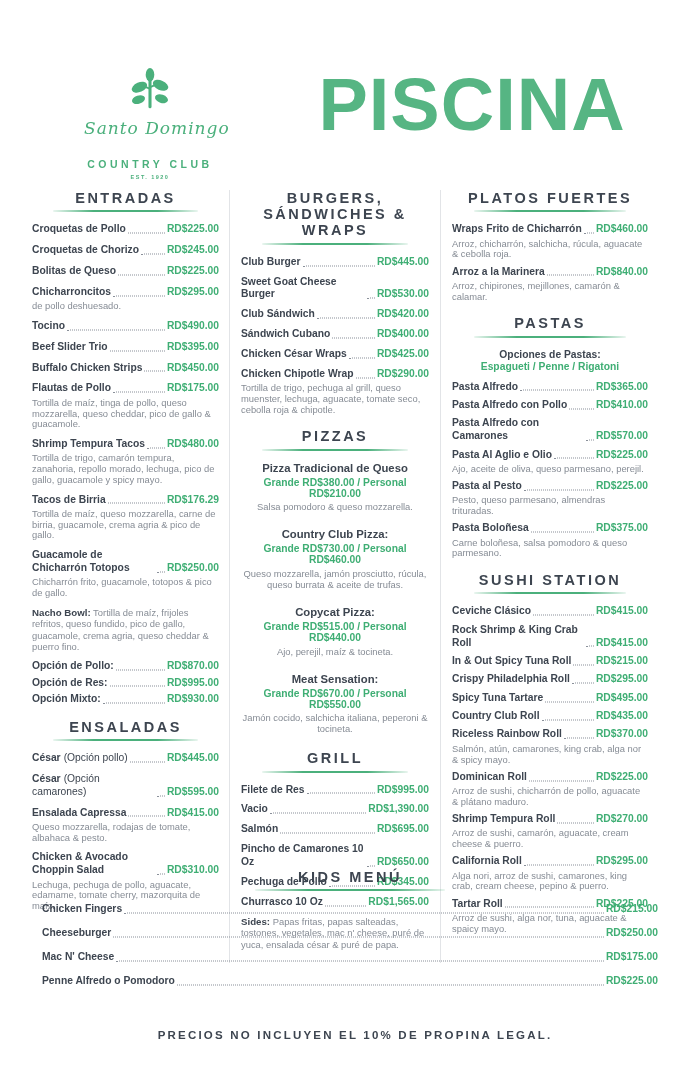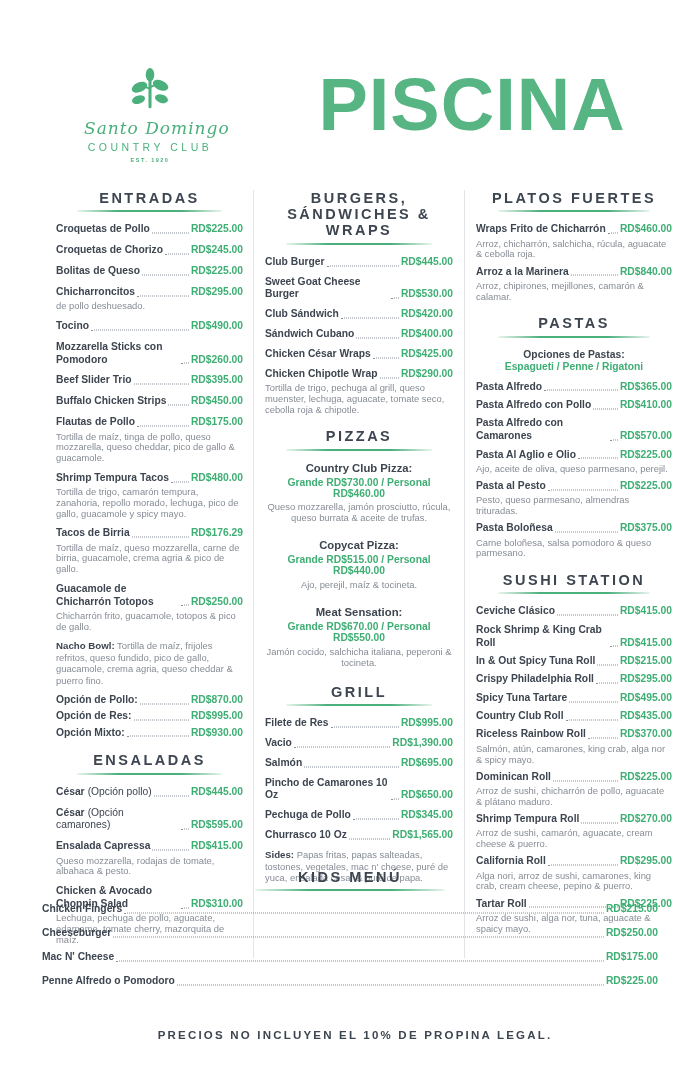--- a/index.html
+++ b/index.html
@@ -8,30 +8,30 @@
     width: 699px; height: 1080px; overflow: hidden;
     font-family: "Liberation Sans", "DejaVu Sans", sans-serif;
     color: #3D4550;
   }
   .page { position: relative; width: 699px; height: 1080px; background: #fff; }
 
   
   .logo { position: absolute; left: 84px; top: 68px; width: 132px; text-align: center; color: #4BB07C; }
   .logo svg { display: block; margin: 0 auto 2px; }
   .logo-script { font-family: "DejaVu Serif", serif; font-style: italic; font-size: 17px; letter-spacing: 1px; white-space: nowrap; }
-  .logo-club { font-size: 10.5px; font-weight: normal; letter-spacing: 3.5px; margin-top: 3px; }
+  .logo-club { font-size: 10.5px; font-weight: bold; letter-spacing: 3.5px; margin-top: 20px; }
   .logo-est { font-size: 5.5px; font-weight: bold; letter-spacing: 1.5px; margin-top: 4px; }
   .title {
     position: absolute; left: 272px; top: 62px; width: 400px;
     text-align: center; font-size: 74px; font-weight: bold;
     letter-spacing: 1px; color: #56B583;
   }
 
   
-  .menu { position: absolute; top: 190px; left: 56px; width: 616px; display: flex; align-items: stretch; }
+  .menu { position: absolute; top: 190px; left: 32px; width: 616px; display: flex; align-items: stretch; }
   .col { min-height: 676px; }
   .col1 { width: 198px; padding-right: 10px; border-right: 1px solid #E2E4E7; --mb: 8px; }
   .col2 { width: 211px; padding: 0 11px;  border-right: 1px solid #E2E4E7; --mb: 7px; }
   .col3 { width: 207px; padding-left: 11px; --mb: 5.5px; }
 
   .sec { margin-bottom: 13px; }
   .sec-title { text-align: center; font-size: 14.5px; font-weight: bold; letter-spacing: 2.5px; color: #3D4550; line-height: 1.12; }
   .sec-rule {
     height: 2px; margin: 4px auto 11px; width: 78%; border-radius: 1px;
     background: linear-gradient(90deg, rgba(75,176,124,0.12), #4BB07C 28%, #4BB07C 72%, rgba(75,176,124,0.12));
@@ -142,28 +142,20 @@
 
     <div class="mi">
       <div class="row">
         <span class="nm"><span>Tocino</span></span>
         <span class="dots"></span>
         <span class="price">RD$490.00</span>
       </div>
 
     </div>
 
-    <div class="mi">
-      <div class="row">
-        <span class="nm"><span>Mozzarella Sticks con Pomodoro</span></span>
-        <span class="dots"></span>
-        <span class="price">RD$260.00</span>
-      </div>
-
-    </div>
 
     <div class="mi">
       <div class="row">
         <span class="nm"><span>Beef Slider Trio</span></span>
         <span class="dots"></span>
         <span class="price">RD$395.00</span>
       </div>
 
     </div>
 
@@ -339,20 +331,25 @@
         <span class="price">RD$290.00</span>
       </div>
       <div class="desc">Tortilla de trigo, pechuga al grill, queso muenster, lechuga, aguacate, tomate seco, cebolla roja &amp; chipotle.</div>
     </div>
   </div>
       </div>
       <div class="sec">
         <h2 class="sec-title">PIZZAS</h2>
         <div class="sec-rule"></div>
         <div>
+    <div class="cblock">
+      <div class="cname">Pizza Tradicional de Queso</div>
+      <div class="cprice">Grande RD$380.00  /  Personal RD$210.00</div>
+      <div class="cdesc">Salsa pomodoro &amp; queso mozzarella.</div>
+    </div>
 
     <div class="cblock">
       <div class="cname">Country Club Pizza:</div>
       <div class="cprice">Grande RD$730.00  /  Personal RD$460.00</div>
       <div class="cdesc">Queso mozzarella, jamón prosciutto, rúcula, queso burrata &amp; aceite de trufas.</div>
     </div>
 
     <div class="cblock">
       <div class="cname">Copycat Pizza:</div>
       <div class="cprice">Grande RD$515.00  /  Personal RD$440.00</div>

